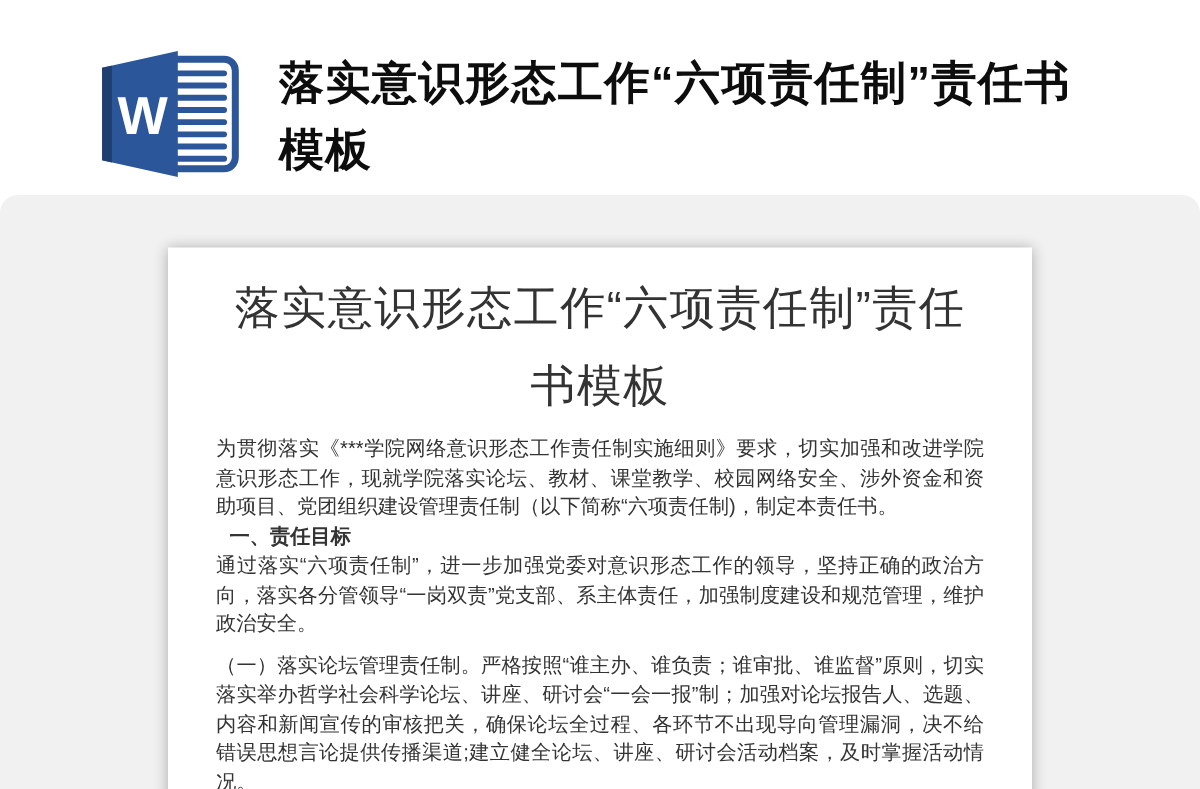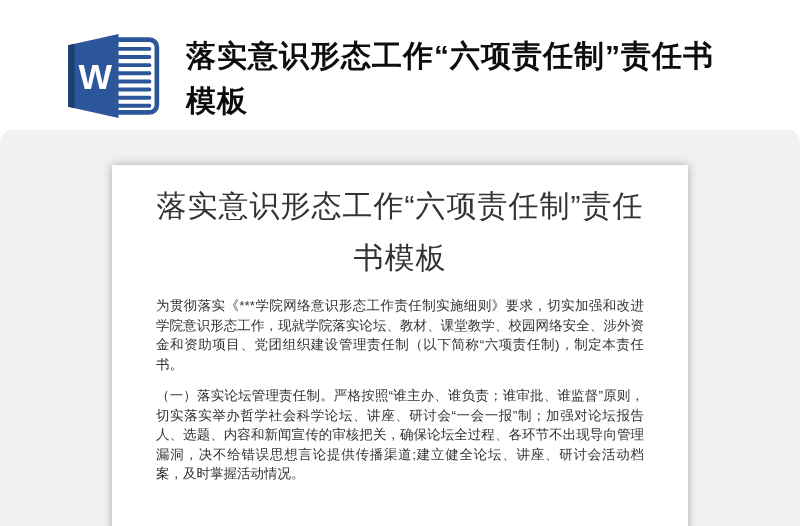--- a/index.html
+++ b/index.html
@@ -50,21 +50,21 @@
     margin:0 0 5px;
     font-size:30px;
     font-weight:normal;
     color:#333333;
     line-height:52px;
     text-align:center;
     letter-spacing:1px;
   }
   .doc-body{color:#333333;}
   .para{
-    margin:12px;
+    margin:0;
     font-size:13.5px;
     line-height:19.5px;
     color:#333333;
     text-align:justify;
     word-break:break-all;
   }
   .para.heading{font-weight:bold;padding-left:9px;}
   .para.body-spaced{margin-top:8px;}
 </style>
 </head>
@@ -88,16 +88,18 @@
     <text x="37" y="60" font-size="38" font-weight="bold" fill="#ffffff" text-anchor="middle" font-family="Liberation Sans, sans-serif">W</text>
   </svg>
   <h1 class="site-title">落实意识形态工作“六项责任制”责任书模板</h1>
 </header>
 
 <div class="doc-canvas">
   <div class="doc-page">
     <h2 class="doc-title">落实意识形态工作“六项责任制”责任书模板</h2>
     <div class="doc-body">
         <p class="para body">为贯彻落实《***学院网络意识形态工作责任制实施细则》要求，切实加强和改进学院意识形态工作，现就学院落实论坛、教材、课堂教学、校园网络安全、涉外资金和资助项目、党团组织建设管理责任制（以下简称“六项责任制)，制定本责任书。</p>
+        <p class="para heading">一、责任目标</p>
+        <p class="para body">通过落实“六项责任制”，进一步加强党委对意识形态工作的领导，坚持正确的政治方向，落实各分管领导“一岗双责”党支部、系主体责任，加强制度建设和规范管理，维护政治安全。</p>
         <p class="para body-spaced">（一）落实论坛管理责任制。严格按照“谁主办、谁负责；谁审批、谁监督”原则，切实落实举办哲学社会科学论坛、讲座、研讨会“一会一报”制；加强对论坛报告人、选题、内容和新闻宣传的审核把关，确保论坛全过程、各环节不出现导向管理漏洞，决不给错误思想言论提供传播渠道;建立健全论坛、讲座、研讨会活动档案，及时掌握活动情况。</p>
       </div>
   </div>
 </div>
 
 </body></html>

